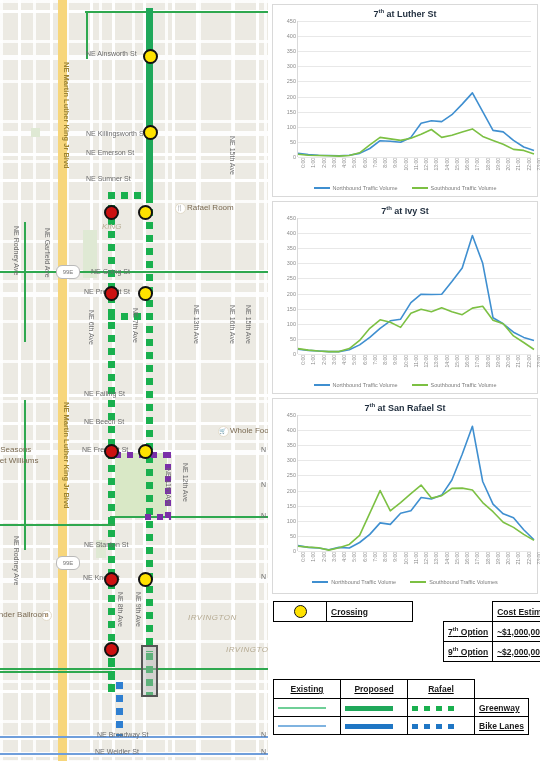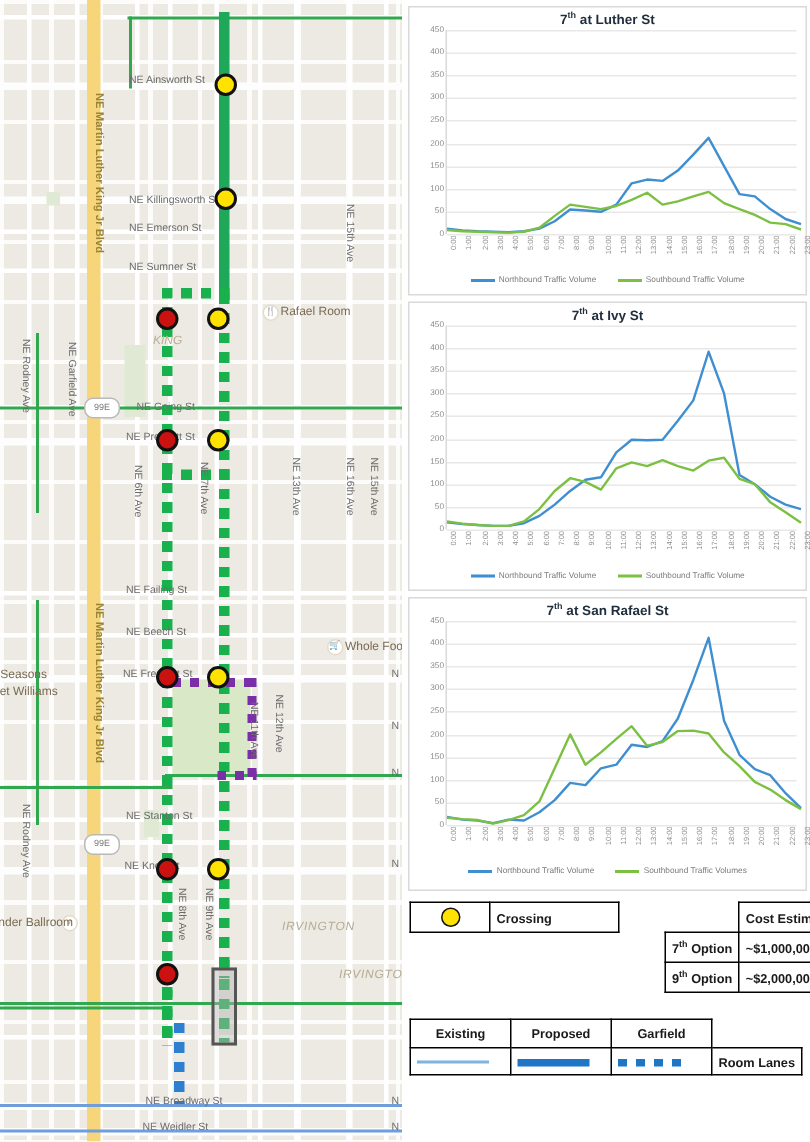--- a/index.html
+++ b/index.html
@@ -77,21 +77,21 @@
      font-size:5.5px;color:#8c8c8c;white-space:nowrap;}
   .xlabels{position:relative;height:26px;margin-left:22px;}
   .xtick{position:absolute;top:1px;font-size:5px;color:#8c8c8c;
      transform-origin:left top;transform:rotate(-90deg) translateX(-100%);white-space:nowrap;}
   .legendrow{display:flex;justify-content:center;gap:14px;padding:2px 0 4px 0;}
   .lgi{display:flex;align-items:center;gap:3px;font-size:5.5px;color:#7b7b7b;}
   .lgswatch{width:16px;height:2px;display:inline-block;}
   svg.series{position:absolute;left:0;top:0;overflow:visible;}
 
   
-  .tbl{position:absolute;border-collapse:collapse;background:#fff;}
+  .tbl{position:absolute;border-collapse:collapse;background:#fff;text-decoration:underline;}
   .tbl td,.tbl th{border:1px solid #000;font-size:8.5px;color:#1a1a1a;
       padding:1px 4px;font-weight:bold;text-align:left;}
   #symtable{left:5px;top:601px;width:140px;}
   #symtable td{height:17px;}
   #symtable td.sym{width:44px;text-align:center;}
   .symdot{display:inline-block;width:11px;height:11px;border-radius:50%;border:1.6px solid #111;vertical-align:middle;}
   .symdot.y{background:#ffe200;}
   .symdot.r{background:#cc1111;}
   .symbar{display:inline-block;width:36px;height:8px;border:1.5px solid #555;background:#b7b7b7;vertical-align:middle;}
 
@@ -471,28 +471,34 @@
           <td>~$2,000,000</td>
         </tr>
       </tbody>
     </table>
 
     <table class="tbl" id="modetable">
       <thead>
         <tr>
           <th>Existing</th>
           <th>Proposed</th>
-          <th>Garfield</th>
+          <th>Rafael</th>
           <th style="border:none"></th>
         </tr>
       </thead>
       <tbody id="modebody">
           <tr>
+            <td class="linecell"><span class="ln" style="background: rgb(111, 207, 151);"></span></td>
+            <td class="linecell"><span class="ln thick" style="background: rgb(31, 168, 90);"></span></td>
+            <td class="linecell"><span class="ln thick" style="background: repeating-linear-gradient(to right, rgb(25, 176, 78) 0px, rgb(25, 176, 78) 6px, rgba(0, 0, 0, 0) 6px, rgba(0, 0, 0, 0) 12px);"></span></td>
+            <td class="namecell">Greenway</td>
+          </tr>
+          <tr>
             <td class="linecell"><span class="ln" style="background: rgb(127, 179, 224);"></span></td>
             <td class="linecell"><span class="ln thick" style="background: rgb(31, 118, 196);"></span></td>
             <td class="linecell"><span class="ln thick" style="background: repeating-linear-gradient(to right, rgb(31, 118, 196) 0px, rgb(31, 118, 196) 6px, rgba(0, 0, 0, 0) 6px, rgba(0, 0, 0, 0) 12px);"></span></td>
-            <td class="namecell">Room Lanes</td>
+            <td class="namecell">Bike Lanes</td>
           </tr>
         </tbody>
     </table>
 
   </div>
 </div>
 
 </body></html>

